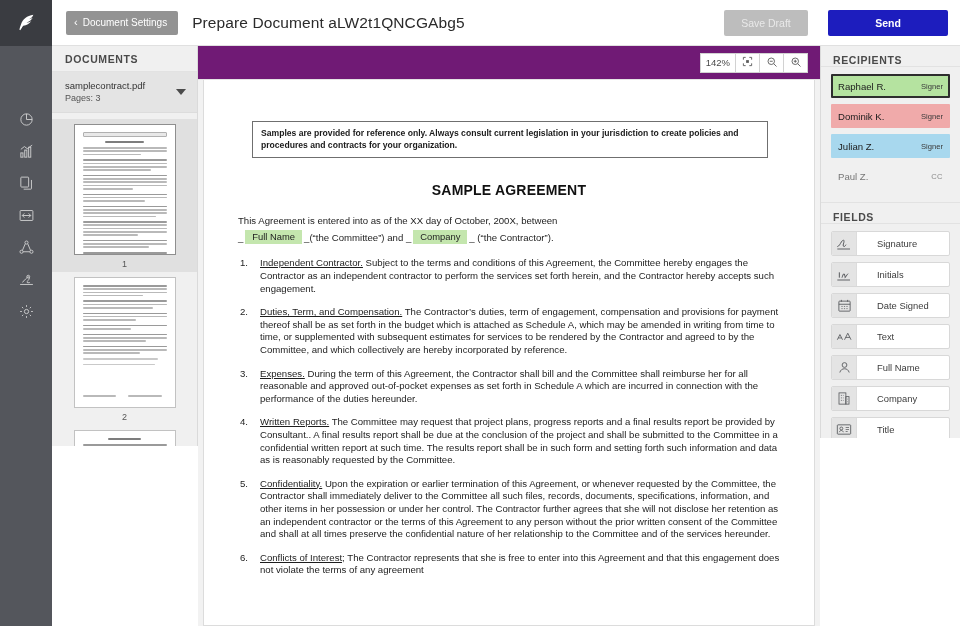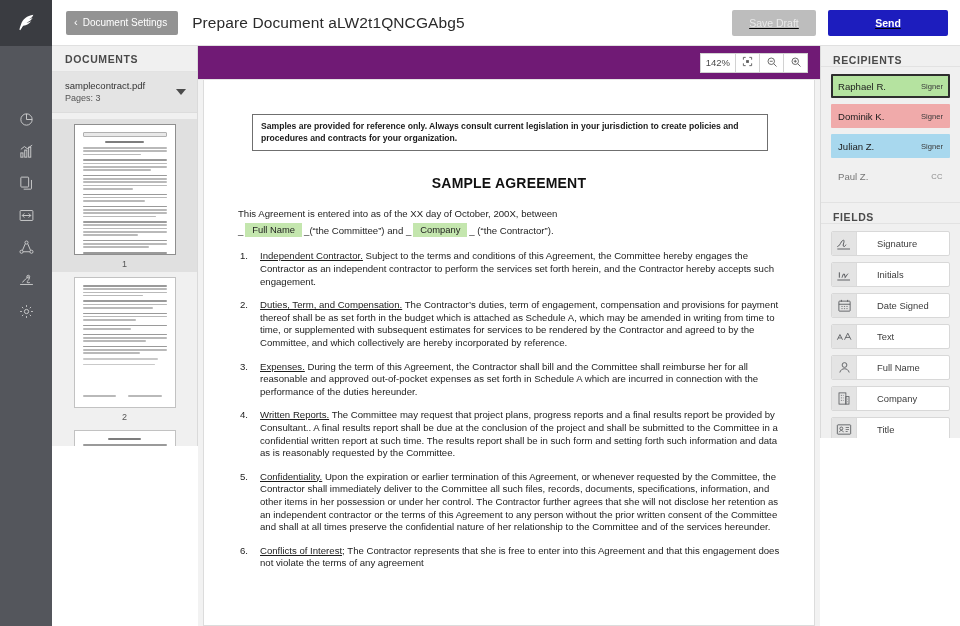--- a/index.html
+++ b/index.html
@@ -76,21 +76,21 @@
     font-size: 9.5px; color: #4a4a4a; margin-left: -1px;
   }
   .zbtn.pct { padding: 0 5px; min-width: 34px; }
   .stage { flex: 1; background: #f2f2f2; overflow: hidden; display: flex; justify-content: center; }
   .page {
     width: 612px; background: #fff; border: 1px solid #dcdcdc; border-top: none;
     padding: 26px 34px 0 34px; font-family: "Liberation Sans", sans-serif;
   }
   .notice {
     border: 1px solid #6f6f6f; padding: 6px 8px; font-size: 8.6px; font-weight: bold;
-    color: #1a1a1a; line-height: 11.5px; margin: 8px 12px 0 14px;
+    color: #1a1a1a; line-height: 11.5px; margin: 15px 12px 0 14px;
   }
   .doc-title {
     text-align: center; font-size: 14px; font-weight: bold; color: #111;
     margin: 24px 0 17px 0; letter-spacing: .2px;
   }
   .doc-p { font-size: 9.6px; color: #1d1d1d; line-height: 12.4px; margin-bottom: 3px; }
   .intro-line2 { margin-top: 1px; display: flex; align-items: center; font-size: 9.6px; color: #1d1d1d; }
   .fld {
     background: #c4e6ae; padding: 1px 7px; margin: 0 2px; font-size: 9.4px; color: #1d1d1d;
     display: inline-block; line-height: 12px;
@@ -139,21 +139,21 @@
     position: absolute; left: 52px; top: 0; width: 908px; height: 46px;
     background: #fff; border-bottom: 1px solid #e0e0e0;
     display: flex; align-items: center; padding: 0 12px 0 14px; z-index: 5;
   }
   .back-btn {
     height: 24px; background: #939393; color: #fff; border-radius: 2px;
     display: flex; align-items: center; gap: 5px; padding: 0 11px 0 8px; font-size: 10px;
   }
   .back-chev { font-size: 11px; line-height: 1; }
   .page-title { font-size: 15.5px; color: #2b2b2b; margin-left: 14px; letter-spacing: .1px; }
-  .top-actions { margin-left: auto; display: flex; gap: 12px; text-decoration: underline; }
+  .top-actions { margin-left: auto; display: flex; gap: 20px; }
   .btn-draft {
     width: 84px; height: 26px; background: #bdbdbd; color: #e9e9e9;
     font-size: 10.5px; display: flex; align-items: center; justify-content: center; border-radius: 2px;
   }
   .btn-send {
     width: 120px; height: 26px; background: #1d1dbe; color: #fff; font-weight: bold;
     font-size: 10.5px; display: flex; align-items: center; justify-content: center; border-radius: 2px;
   }
   .spacer-top { height: 46px; flex: 0 0 46px; }
 </style>

